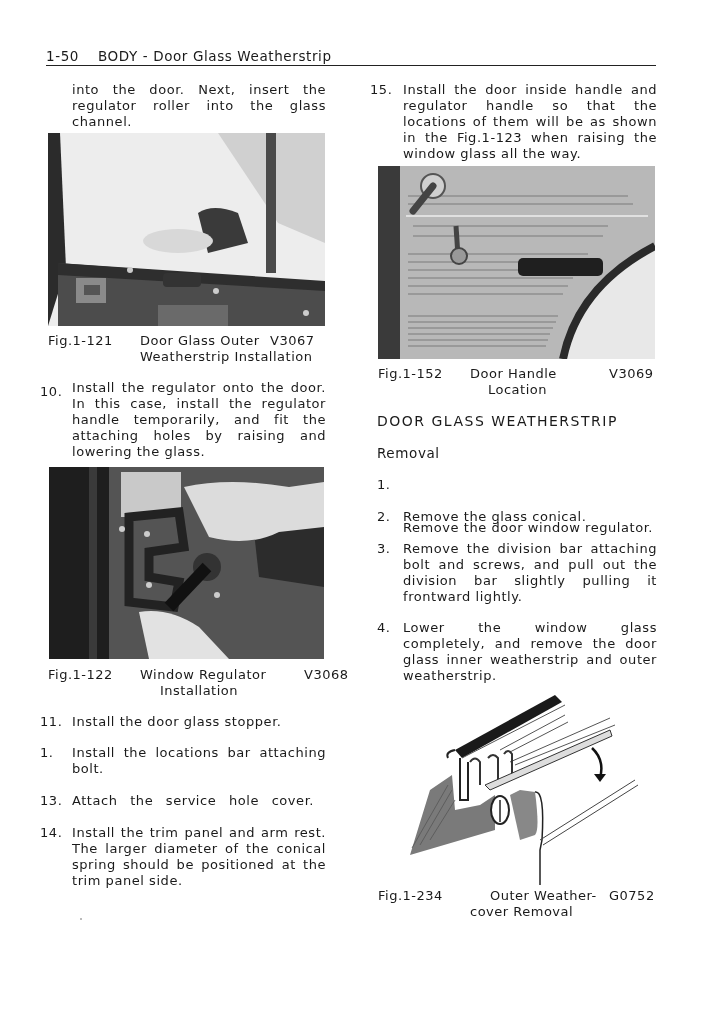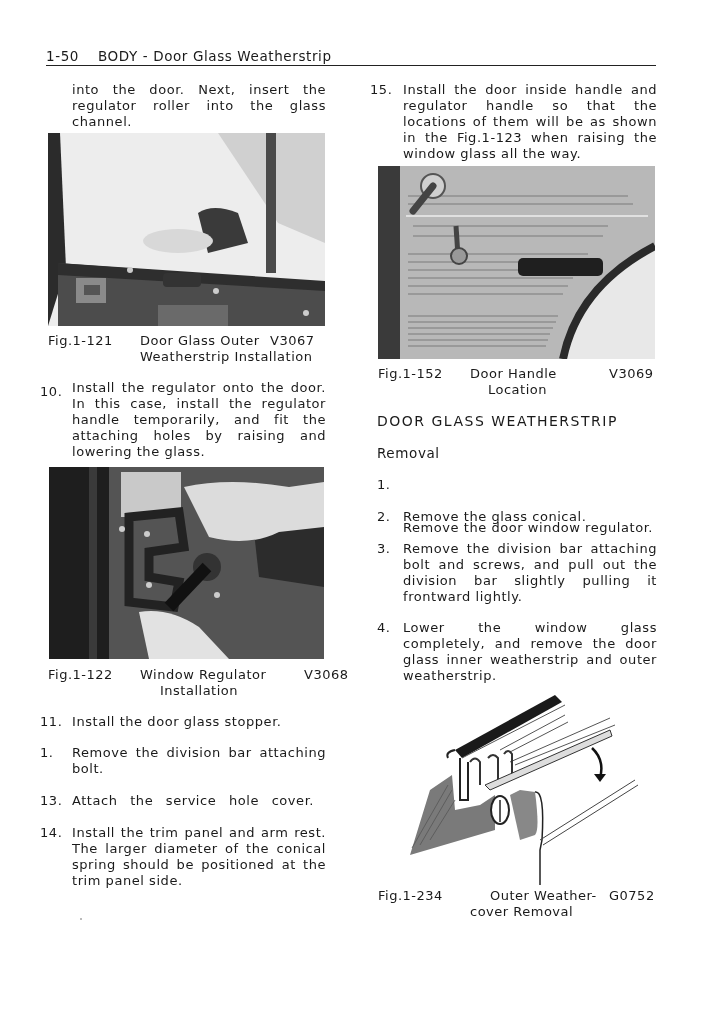--- a/index.html
+++ b/index.html
@@ -80,21 +80,21 @@
   <span>Fig.1-122</span>
   <span style="position:absolute; left:92px;">Window Regulator</span>
   <span style="position:absolute; left:236px;margin-left:20px;">V3068</span>
   <span style="position:absolute; left:112px; top:16px;">Installation</span>
 </div>
 
 <div class="num" style="left:40px; top:714px;">11.</div>
 <div class="txt" style="left:72px; top:714px; width:254px; text-align:left;">Install the door glass stopper.</div>
 
 <div class="num" style="left:40px; top:745px;">1.</div>
-<div class="txt" style="left:72px; top:745px; width:254px;">Remove the division bar attaching bolt.</div>
+<div class="txt" style="left:72px; top:745px; width:254px;">Install the locations bar attaching bolt.</div>
 
 <div class="num" style="left:40px; top:793px;">13.</div>
 <div class="txt" style="left:72px; top:793px; width:254px; text-align:left; word-spacing:8px;">Attach the service hole cover.</div>
 
 <div class="num" style="left:40px; top:825px;">14.</div>
 <div class="txt" style="left:72px; top:825px; width:254px;">Install the trim panel and arm rest. The larger diameter of the conical spring should be positioned at the trim panel side.</div>
 
 <div class="num" style="left:370px; top:82px;">15.</div>
 <div class="txt" style="left:403px; top:82px; width:254px;">Install the door inside handle and regulator handle so that the locations of them will be as shown in the Fig.1-123 when raising the window glass all the way.</div>
 

